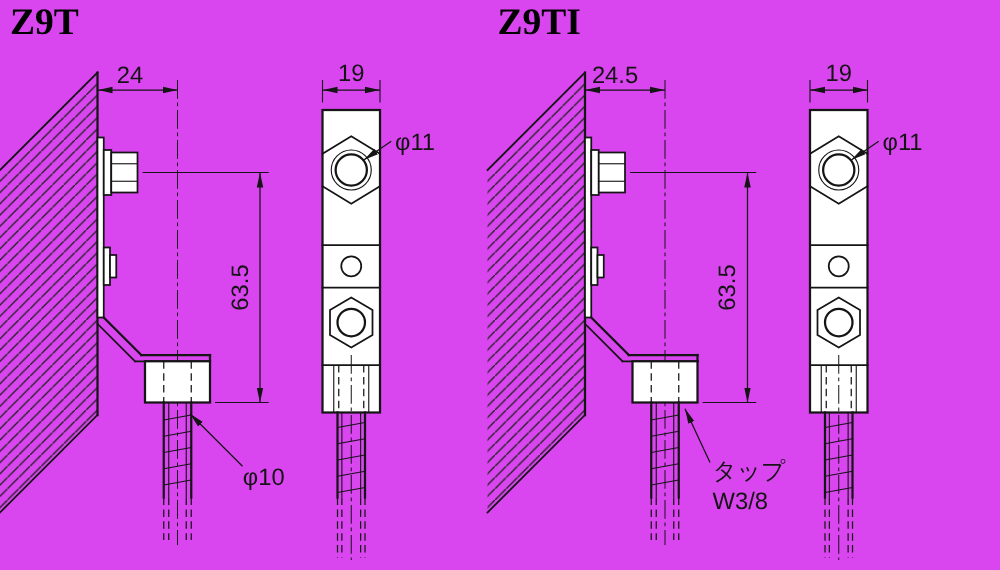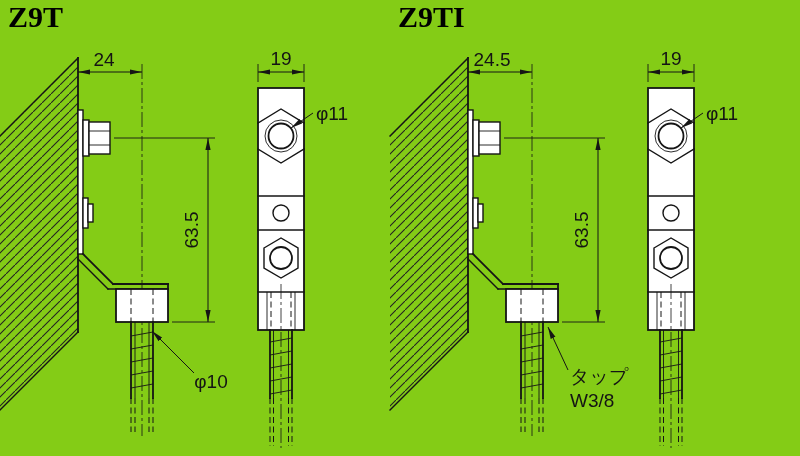--- a/index.html
+++ b/index.html
@@ -1,16 +1,16 @@
 <!DOCTYPE html>
 <html><head>
 <meta charset="utf-8">
 <style>
   html,body{margin:0;padding:0;background:#ffffff;}
-  .wrap{width:800px;height:456px;background:#84cc16;position:relative;overflow:hidden;}
+  .wrap{width:800px;height:456px;background:#d946ef;position:relative;overflow:hidden;}
   svg{display:block;}
   text{font-family:"Liberation Sans",sans-serif;fill:#141414;}
   .title{font-family:"Liberation Serif",serif;font-weight:700;font-size:30px;fill:#000;}
   .dimtxt{font-size:19px;}
   .ol{stroke:#151515;stroke-width:1.8;fill:none;stroke-linecap:square;}
   .ol2{stroke:#151515;stroke-width:1.4;fill:none;stroke-linecap:square;}
   .thin{stroke:#151515;stroke-width:0.9;fill:none;}
   .dim{stroke:#151515;stroke-width:1;fill:none;}
   .hid{stroke:#151515;stroke-width:1;fill:none;stroke-dasharray:6 3.5;}
   .cl{stroke:#151515;stroke-width:0.8;fill:none;stroke-dasharray:15 3 3 3;}

